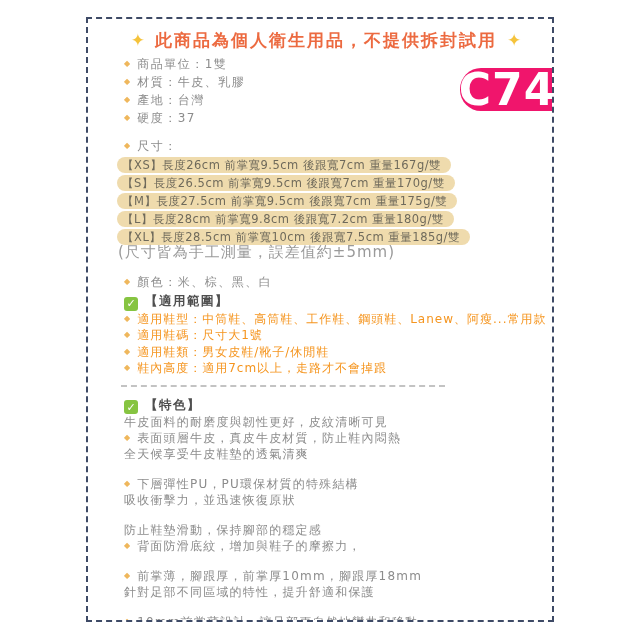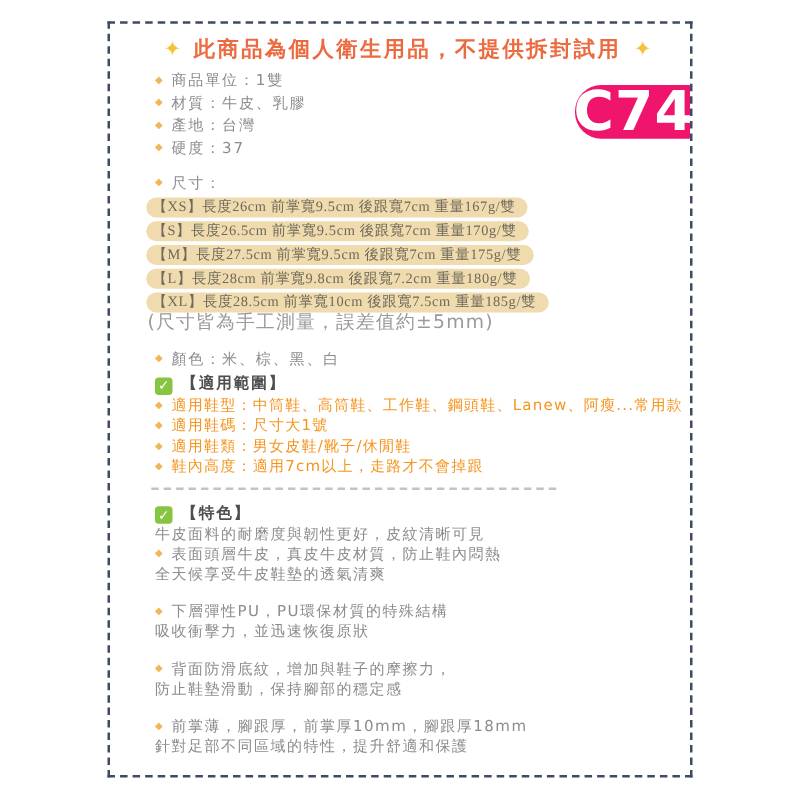--- a/index.html
+++ b/index.html
@@ -21,21 +21,21 @@
     font-size:12px;color:#8c8c8c;letter-spacing:1.5px;line-height:17px;
     white-space:nowrap;
   }
   .bullet{
     color:#efb75c;font-size:8px;margin-right:7px;display:inline-block;
     vertical-align:2px;letter-spacing:0;
   }
   .pill-row{line-height:17.5px;white-space:nowrap;margin-left:-7px;}
   .pill{
     display:inline-block;background:#efdbad;color:#6f6a5b;border-radius:9px;
-    padding:0 10px 0 5px;font-size:11.5px;letter-spacing:0.5px;line-height:16px;font-family:Liberation Serif, serif;
+    padding:0 10px 0 5px;font-size:11.5px;letter-spacing:0.5px;line-height:16px;
   }
   .footnote{
     font-size:15px;color:#9a9a9a;letter-spacing:1px;line-height:15px;margin-left:-6px;
     white-space:nowrap;
   }
   .gap-s{height:10px;}
   .gap-m{height:13px;}
   .pgap{height:14px;}
   .header-line{
     font-size:12.5px;color:#4f4f4f;font-weight:bold;letter-spacing:1.5px;
@@ -101,22 +101,22 @@
 
   <div class="line feat"><span>牛皮面料的耐磨度與韌性更好，皮紋清晰可見</span></div>
   <div class="line feat"><span class="bullet">◆</span><span>表面頭層牛皮，真皮牛皮材質，防止鞋內悶熱</span></div>
   <div class="line feat"><span>全天候享受牛皮鞋墊的透氣清爽</span></div>
   <div class="pgap"></div>
 
   <div class="line feat"><span class="bullet">◆</span><span>下層彈性PU，PU環保材質的特殊結構</span></div>
   <div class="line feat"><span>吸收衝擊力，並迅速恢復原狀</span></div>
   <div class="pgap"></div>
 
+  <div class="line feat"><span>防止鞋墊滑動，保持腳部的穩定感</span></div>
   <div class="line feat"><span class="bullet">◆</span><span>背面防滑底紋，增加與鞋子的摩擦力，</span></div>
-  <div class="line feat"><span>防止鞋墊滑動，保持腳部的穩定感</span></div>
   <div class="pgap"></div>
 
   <div class="line feat"><span class="bullet">◆</span><span>前掌薄，腳跟厚，前掌厚10mm，腳跟厚18mm</span></div>
   <div class="line feat"><span>針對足部不同區域的特性，提升舒適和保護</span></div>
   <div class="pgap"></div>
 
   <div class="line feat"><span class="bullet">◆</span><span>10mm前掌薄設計，讓足部更自然地彎曲和移動</span></div>
 
   <div class="badge">C74</div>
 </div>

